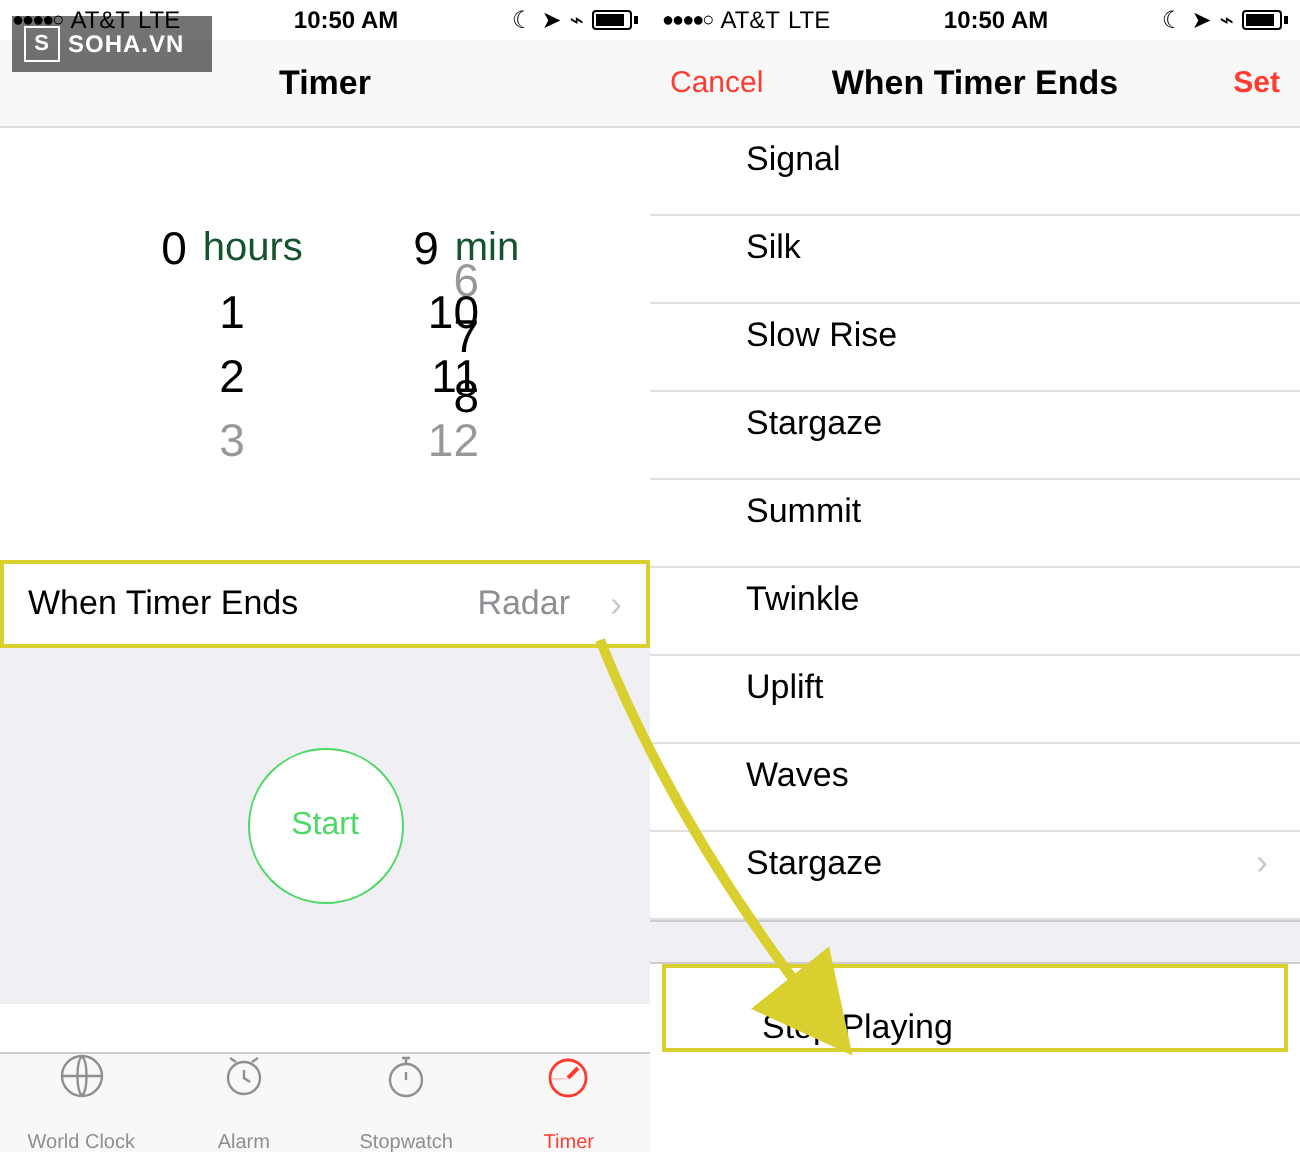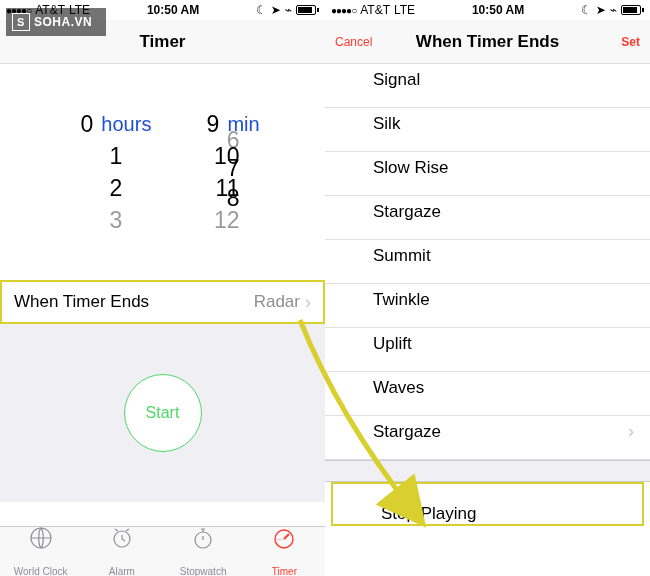--- a/index.html
+++ b/index.html
@@ -9,37 +9,37 @@
 .phone-right { left: 325px; width: 325px; height: 576px; }
 
 .status-bar { height: 20px; display: flex; align-items: center; justify-content: space-between; padding: 0 6px; font-size: 12px; color: #000; }
 .status-left { display: flex; align-items: center; gap: 4px; }
 .status-right { display: flex; align-items: center; gap: 4px; }
 .dots { letter-spacing: -1px; font-size: 10px; }
 .status-time { font-weight: 600; }
 
 .nav-bar { height: 44px; display: flex; align-items: center; justify-content: space-between; padding: 0 10px; border-bottom: 1px solid #ddd; background: #f8f8f8; }
 .nav-title { font-size: 17px; font-weight: 600; color: #000; flex: 1; text-align: center; }
-.nav-btn { font-size: 12px; color: #ff3b30; min-width: 60px; }
+.nav-btn { font-size: 15px; color: #ff3b30; min-width: 60px; }
 .nav-btn.left { text-align: left; }
 .nav-btn.right { text-align: right; font-weight: 600; }
 .nav-btn.empty { visibility: hidden; }
 
 .picker-area { height: 216px; display: flex; justify-content: center; align-items: center; background: #fff; position: relative; }
 .picker-col { display: flex; flex-direction: column; align-items: center; position: relative; height: 100%; justify-content: center; }
 .picker-row { display: flex; align-items: center; gap: 8px; height: 32px; }
 .picker-num { font-size: 23px; color: #000; min-width: 28px; text-align: right; }
-.picker-label { font-size: 20px; color: #1d4ed8; }
+.picker-label { font-size: 20px; color: #14532d; }
 .picker-faded { color: #ccc; }
 .picker-faded2 { color: #e5e5e5; }
 .picker-wrap { display: flex; gap: 40px; }
 
 .when-row { height: 44px; display: flex; align-items: center; justify-content: space-between; padding: 0 12px; background: #fff; border: 2px solid #d9cf2f; }
 .when-label { font-size: 17px; color: #000; }
-.when-value { font-size: 17px; color: #8e8e93; display: flex; align-items: center; gap: 5px; }
+.when-value { font-size: 17px; color: #8e8e93; display: flex; align-items: center; gap: 20px; }
 .chev { color: #c7c7cc; font-size: 18px; }
 
 .controls { height: 178px; display: flex; align-items: center; justify-content: center; gap: 40px; background: #efeff4; }
 .circle-btn { width: 78px; height: 78px; border-radius: 50%; display: flex; align-items: center; justify-content: center; font-size: 16px; background: #fff; }
 .circle-btn.start { border: 1.5px solid #4cd964; color: #4cd964; }
 .circle-btn.pause { border: 1.5px solid #8e8e93; color: #8e8e93; }
 
 .tab-bar { position: absolute; bottom: 0; left: 0; right: 0; height: 50px; display: flex; background: #f8f8f8; border-top: 1px solid #ccc; }
 .tab-item { flex: 1; display: flex; flex-direction: column; align-items: center; justify-content: center; gap: 16px; font-size: 10px; color: #8e8e93; }
 .tab-item.active { color: #ff3b30; }

